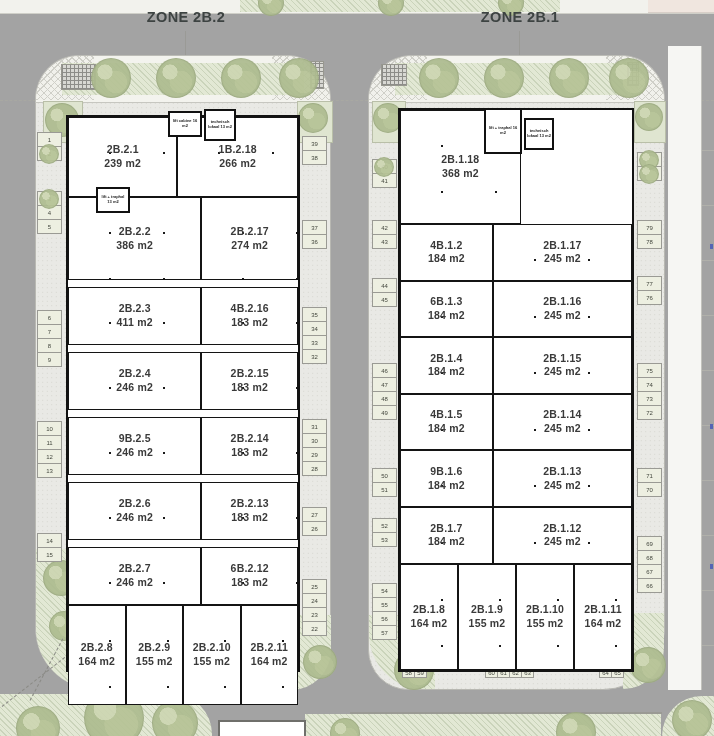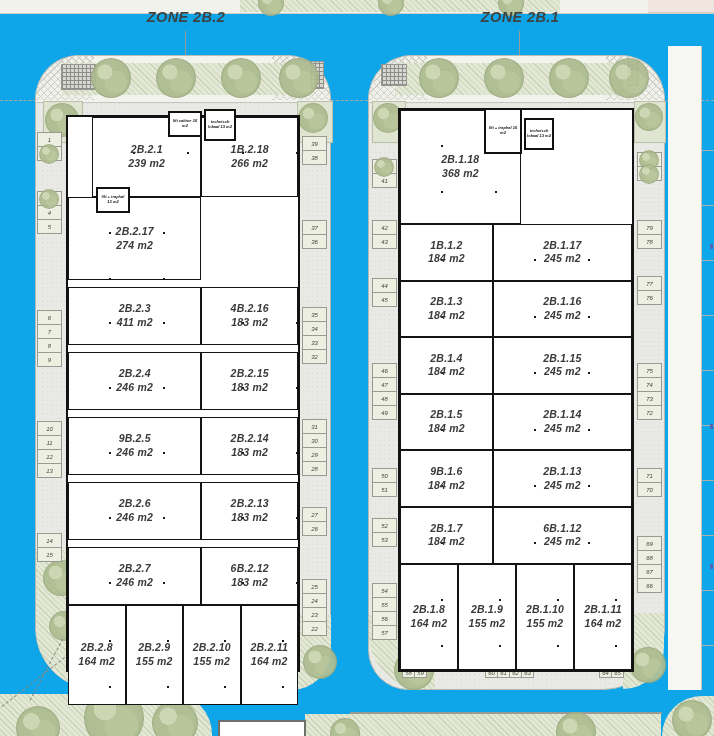--- a/index.html
+++ b/index.html
@@ -1,17 +1,17 @@
 <!DOCTYPE html>
 <html><head>
 <meta charset="utf-8">
 <style>
   html,body{margin:0;padding:0;}
   body{font-family:"Liberation Sans",sans-serif;background:#ebecea;}
-  .canvas{position:relative;width:714px;height:736px;overflow:hidden;background:#0ea5e9;font-style:italic;}
+  .canvas{position:relative;width:714px;height:736px;overflow:hidden;background:#a3a3a3;}
 
   
   .topstrip{position:absolute;left:0;top:0;width:714px;height:13px;background:#f2f2ed;border-bottom:1px solid #cfcfc8;}
   .toparc{position:absolute;left:62px;top:-27px;width:272px;height:39px;border:1.5px solid #b5b5af;border-radius:0 0 26px 26px;background:#f4f4ef;}
   .topgreen{position:absolute;left:240px;top:0;width:320px;height:12px;}
   .toppink{position:absolute;left:648px;top:0;width:66px;height:12px;background:#f0e6df;border-bottom:1px solid #d8cfc8;}
 
   
   .zonelabel{position:absolute;top:9px;transform:translateX(-50%);font-weight:700;font-size:14.5px;letter-spacing:.4px;color:#3d4342;white-space:nowrap;}
   .leader{position:absolute;width:1px;height:24px;top:31px;background:#9a9a96;}
@@ -42,21 +42,21 @@
   .bL .r-top{height:80px;}
   .bL .r2{height:83px;}
   .bL .r-mid{height:58px;margin-top:7px;}
   .bL .r-bottom{height:100px;}
   .bR .r-top{height:114px;}
   .bR .r-mid{height:56.6px;}
   .bR .r-bottom{height:106px;}
   .unit{border:1.5px solid #141414;background:#fff;display:flex;flex-direction:column;align-items:center;justify-content:center;box-sizing:border-box;background-image:radial-gradient(circle,#1a1a1a 1.05px,transparent 1.3px);background-size:54px 46px;background-position:14px 12px;}
   .b-row .unit{flex:1;}
   .bL .r-main .unit:nth-child(1){flex:0 0 58%;}
-  .bL .r-top .unit:nth-child(1){flex:0 0 calc(58% - 24px);margin-left:24px;}
+  .bL .r-top .unit:nth-child(1){flex:0 0 calc(58% - 24px);}
   .bR .r-main .unit:nth-child(1){flex:0 0 40%;}
   .bR .r-top .unit:nth-child(1){flex:0 0 52%;}
   .u-id,.u-area{font-weight:700;font-size:10.5px;line-height:1.3;color:#3a3a3a;letter-spacing:.2px;}
   .util{position:absolute;background:#fff;border:2px solid #111;z-index:6;display:flex;align-items:center;justify-content:center;text-align:center;font-weight:700;font-size:4px;line-height:1.2;color:#222;padding:1px;box-sizing:border-box;}
 
   
   .pgroup{position:absolute;z-index:2;display:flex;}
   .pgroup.v{flex-direction:column;}
   .pgroup.h{flex-direction:row;}
   .stall{position:relative;background:#edefe1;border:1px solid #9a9a94;box-sizing:border-box;display:flex;align-items:center;justify-content:center;font-size:6px;color:#44483f;}
@@ -143,20 +143,24 @@
             <div class="u-id">2B.2.1</div>
             <div class="u-area">239 m2</div>
           </div>
           <div class="unit">
             <div class="u-id">1B.2.18</div>
             <div class="u-area">266 m2</div>
           </div>
         </div>
       <div class="b-row r2 r-main">
           <div class="unit">
+            <div class="u-id">2B.2.2</div>
+            <div class="u-area">386 m2</div>
+          </div>
+          <div class="unit">
             <div class="u-id">2B.2.17</div>
             <div class="u-area">274 m2</div>
           </div>
         </div>
       <div class="b-row r-mid r-main">
           <div class="unit">
             <div class="u-id">2B.2.3</div>
             <div class="u-area">411 m2</div>
           </div>
           <div class="unit">
@@ -402,51 +406,51 @@
 
     <div class="building">
       <div class="b-row r-top">
           <div class="unit">
             <div class="u-id">2B.1.18</div>
             <div class="u-area">368 m2</div>
           </div>
         </div>
       <div class="b-row r-mid r-main">
           <div class="unit">
-            <div class="u-id">1B.1.2</div>
+            <div class="u-id">4B.1.2</div>
             <div class="u-area">184 m2</div>
           </div>
           <div class="unit">
             <div class="u-id">2B.1.17</div>
             <div class="u-area">245 m2</div>
           </div>
         </div>
       <div class="b-row r-mid r-main">
           <div class="unit">
-            <div class="u-id">2B.1.3</div>
+            <div class="u-id">6B.1.3</div>
             <div class="u-area">184 m2</div>
           </div>
           <div class="unit">
             <div class="u-id">2B.1.16</div>
             <div class="u-area">245 m2</div>
           </div>
         </div>
       <div class="b-row r-mid r-main">
           <div class="unit">
             <div class="u-id">2B.1.4</div>
             <div class="u-area">184 m2</div>
           </div>
           <div class="unit">
             <div class="u-id">2B.1.15</div>
             <div class="u-area">245 m2</div>
           </div>
         </div>
       <div class="b-row r-mid r-main">
           <div class="unit">
-            <div class="u-id">2B.1.5</div>
+            <div class="u-id">4B.1.5</div>
             <div class="u-area">184 m2</div>
           </div>
           <div class="unit">
             <div class="u-id">2B.1.14</div>
             <div class="u-area">245 m2</div>
           </div>
         </div>
       <div class="b-row r-mid r-main">
           <div class="unit">
             <div class="u-id">9B.1.6</div>
@@ -456,21 +460,21 @@
             <div class="u-id">2B.1.13</div>
             <div class="u-area">245 m2</div>
           </div>
         </div>
       <div class="b-row r-mid r-main">
           <div class="unit">
             <div class="u-id">2B.1.7</div>
             <div class="u-area">184 m2</div>
           </div>
           <div class="unit">
-            <div class="u-id">6B.1.12</div>
+            <div class="u-id">2B.1.12</div>
             <div class="u-area">245 m2</div>
           </div>
         </div>
       <div class="b-row r-bottom">
           <div class="unit">
             <div class="u-id">2B.1.8</div>
             <div class="u-area">164 m2</div>
           </div>
           <div class="unit">
             <div class="u-id">2B.1.9</div>

